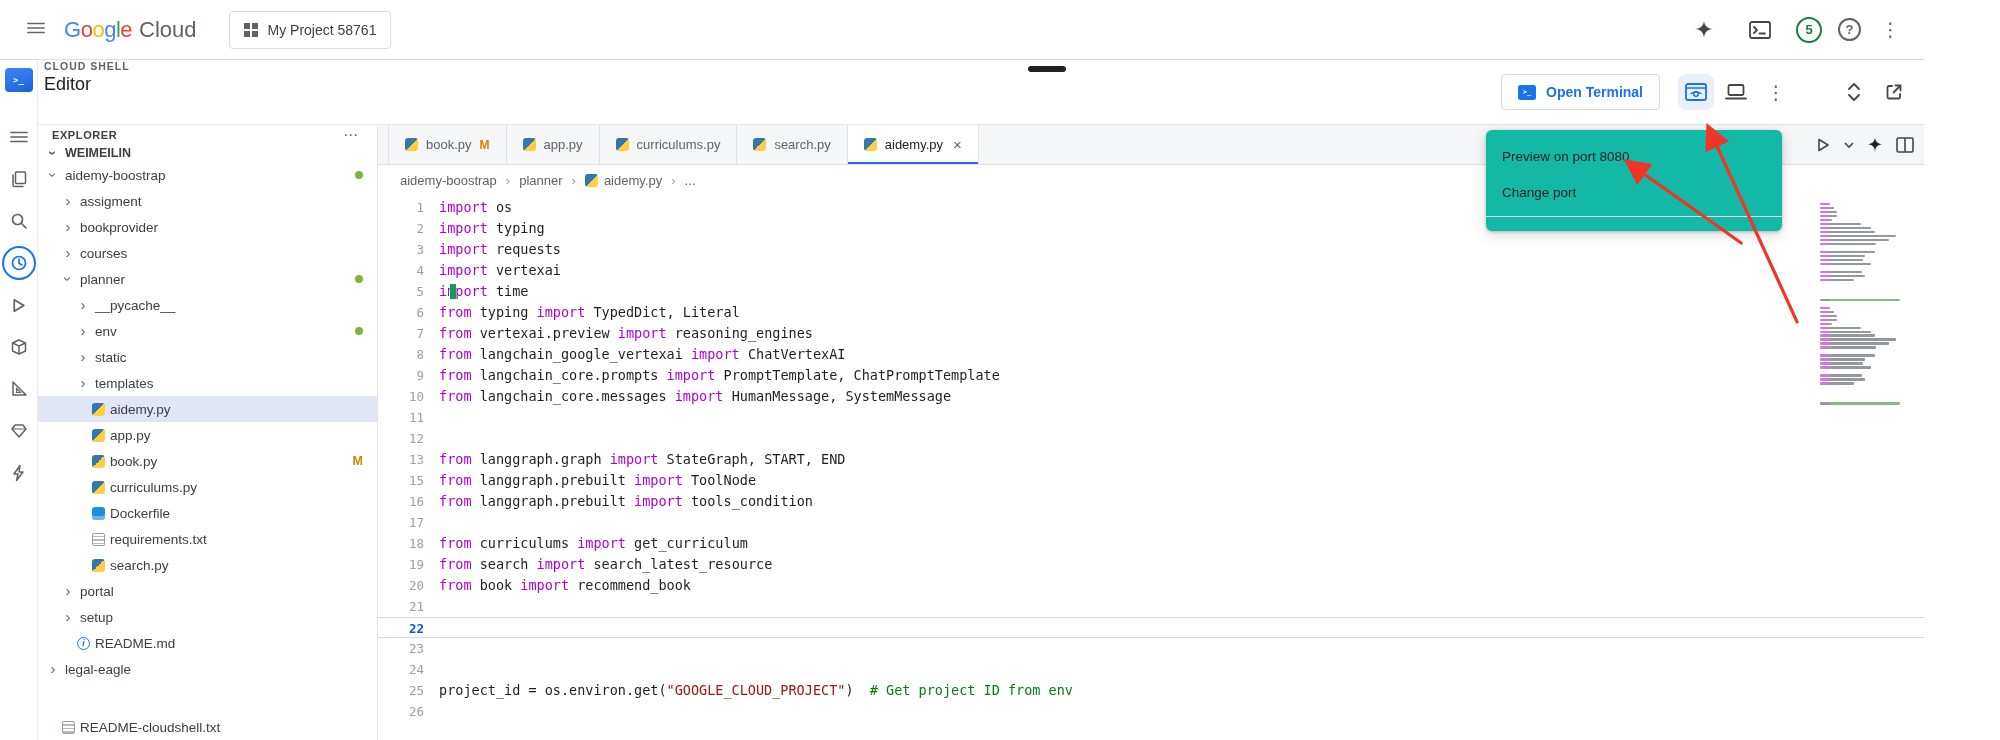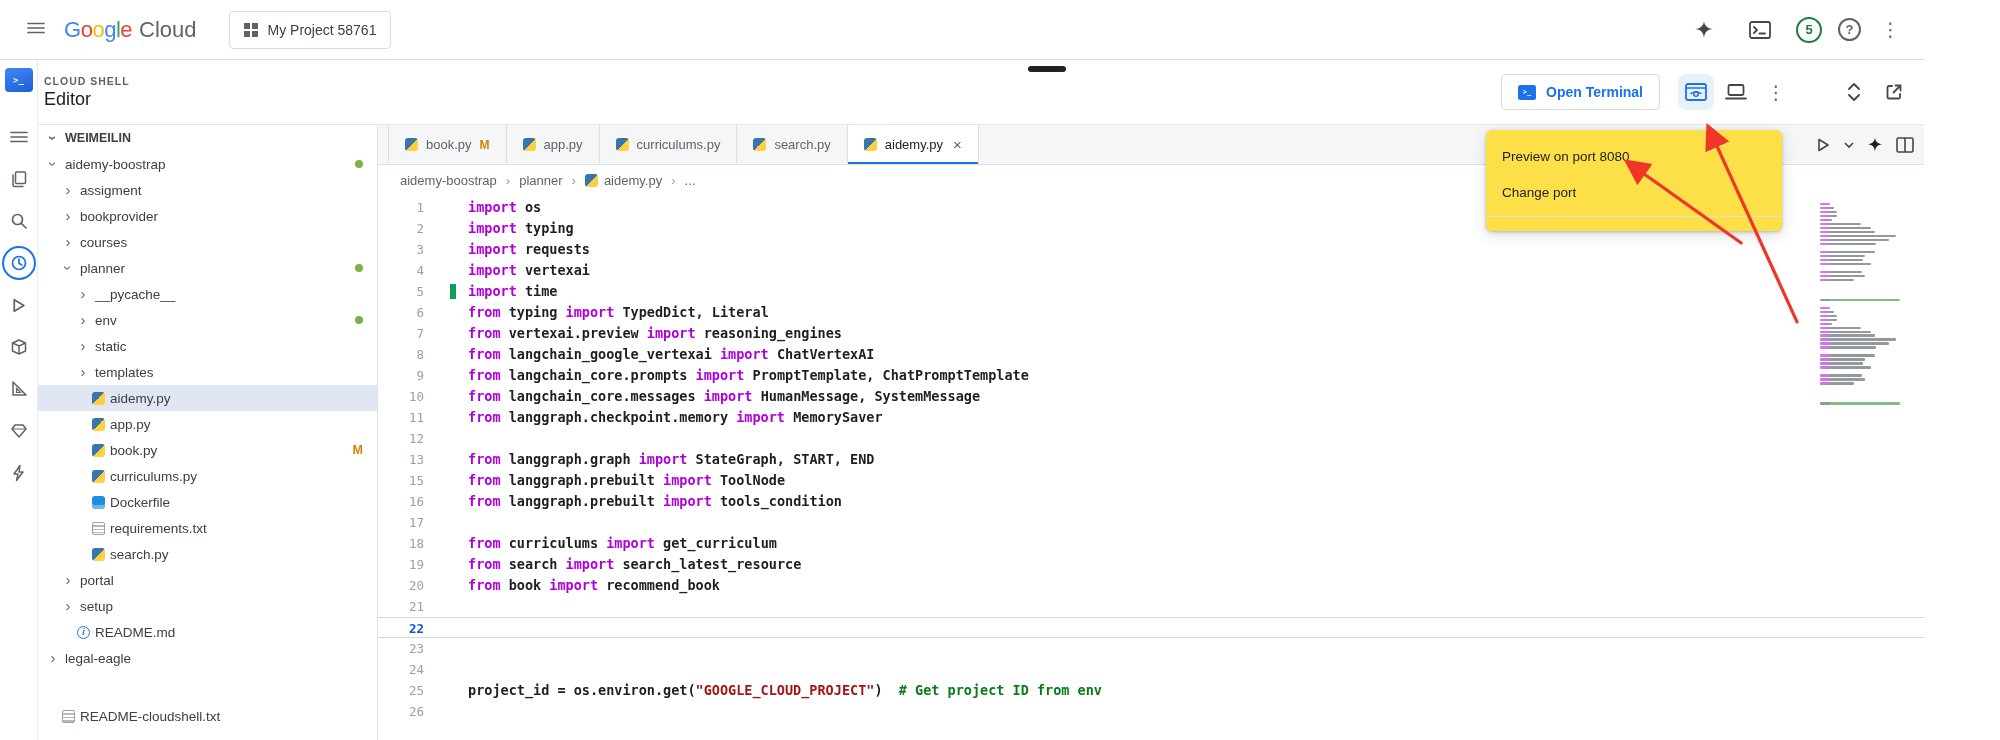--- a/index.html
+++ b/index.html
@@ -29,21 +29,21 @@
 .kebab{color:#5f6368;font-size:19px;cursor:pointer;padding:0 4px;}
 
 
 .body{display:flex;height:680px;}
 .rail{width:38px;border-right:1px solid #ececec;display:flex;flex-direction:column;align-items:center;padding-top:8px;background:#fff;}
 .shell-logo{width:28px;height:24px;border-radius:4px;background:linear-gradient(160deg,#4285f4,#1a62d8);color:#fff;font-family:"DejaVu Sans Mono",monospace;font-size:9px;font-weight:bold;display:flex;align-items:center;justify-content:center;margin-bottom:24px;flex:0 0 24px;}
 .rail-btn{width:34px;height:42px;display:flex;align-items:center;justify-content:center;cursor:pointer;position:relative;}
 .rail-btn.hl::after{content:"";position:absolute;width:30px;height:30px;border:2px solid #1a73e8;border-radius:50%;}
 
 .shell-col{flex:1;display:flex;flex-direction:column;min-width:0;}
-.shell-header{position:relative;height:64px;display:flex;align-items:center;padding-left:6px;background:#fff;}
+.shell-header{position:relative;height:64px;display:flex;padding-left:6px;background:#fff;}
 .handle{position:absolute;left:990px;top:6px;width:38px;height:6px;border-radius:3px;background:#202124;cursor:row-resize;}
 .overline{font-size:10.5px;letter-spacing:1px;color:#5f6368;font-weight:bold;}
 .sh-title{font-size:18px;color:#202124;margin-top:2px;}
 .sh-right{margin-left:auto;display:flex;align-items:center;gap:4px;padding-right:12px;}
 .open-term{display:flex;align-items:center;gap:10px;height:36px;padding:0 16px;border:1px solid #dadce0;border-radius:4px;background:#fff;color:#1a73e8;font-size:14px;font-weight:bold;cursor:pointer;margin-right:14px;font-family:inherit;white-space:nowrap;}
 .term-ic{width:18px;height:15px;border-radius:2.5px;background:#1a73e8;color:#fff;font-size:7px;font-family:"DejaVu Sans Mono",monospace;display:flex;align-items:center;justify-content:center;}
 .sq-btn{width:36px;height:36px;border-radius:8px;display:flex;align-items:center;justify-content:center;cursor:pointer;color:#444746;}
 .sq-btn.active{background:#e8f0fe;}
 .sh-spacer{width:34px;}
 
@@ -77,31 +77,31 @@
 .ed-tools{margin-left:auto;display:flex;align-items:center;gap:13px;padding-right:10px;color:#444746;}
 .ed-tools > span{display:inline-flex;cursor:pointer;}
 .breadcrumb{height:30px;display:flex;align-items:center;gap:9px;padding-left:22px;font-size:13px;color:#5f6368;background:#fff;}
 .crumb{display:flex;align-items:center;gap:6px;cursor:pointer;}
 .crumb-sep{color:#9aa0a6;}
 .code{position:relative;flex:1;overflow:hidden;font-family:"DejaVu Sans Mono","Liberation Mono",monospace;font-size:13.5px;line-height:21px;padding-top:2px;background:#fff;}
 .cline{display:flex;height:21px;position:relative;white-space:pre;}
 .cline.cur{border-top:1px solid #d8d8d8;border-bottom:1px solid #d8d8d8;}
 .cline.cur .lnum{color:#0b57d0;font-weight:bold;}
 .lnum{width:46px;flex:0 0 46px;text-align:right;color:#9aa0a6;font-size:12.5px;}
-.ltext{margin-left:44px;font-weight:bold;}
+.ltext{margin-left:15px;}
 .lmark{position:absolute;left:72px;top:3px;width:6px;height:15px;background:#0f9d58;}
 .tok-k{color:#af00db;}
 .tok-p{color:#1f1f1f;}
 .tok-s{color:#a31515;}
 .tok-c{color:#067d17;}
 .minimap{position:absolute;top:8px;right:16px;width:88px;display:flex;flex-direction:column;gap:1.6px;cursor:pointer;}
 .mml{height:2.4px;border-radius:1px;opacity:.85;}
 
 
-.menu{position:absolute;left:1486px;top:130px;width:296px;background:#fde047;border-radius:6px;box-shadow:0 1px 3px rgba(60,64,67,.3),0 4px 14px rgba(60,64,67,.18);padding:8px 0;z-index:40;}
+.menu{position:absolute;left:1486px;top:130px;width:296px;background:#14b8a6;border-radius:6px;box-shadow:0 1px 3px rgba(60,64,67,.3),0 4px 14px rgba(60,64,67,.18);padding:8px 0;z-index:40;}
 .menu-item{height:36px;display:flex;align-items:center;padding:0 16px;font-size:13.5px;color:#1f1f1f;cursor:pointer;}
 .menu-div{height:1px;background:#e0e0e0;margin:6px 0;}
 .arrows{position:absolute;inset:0;width:100%;height:100%;pointer-events:none;z-index:60;}
 </style>
 </head>
 <body>
 
 <div class="app">
 
   <header class="gc-header">
@@ -239,20 +239,24 @@
                 <path d="M10.5 2.5h5v5" fill="none" stroke="#444746" stroke-width="1.8" stroke-linecap="round"></path>
                 <path d="M15 3L8.5 9.5" stroke="#444746" stroke-width="1.8" stroke-linecap="round"></path>
               </svg>
             </span>
         </div>
       </div>
 
       <div class="workbench">
 
         <aside class="explorer">
+          <div class="exp-header">
+            <span>EXPLORER</span>
+            <span class="exp-more">⋯</span>
+          </div>
           <div class="tree-root-row">
             <span class="chev open">›</span>
             <span class="tlabel">WEIMEILIN</span>
           </div>
           <div id="tree">
               <div class="trow" style="padding-left: 8px;">
                 <span class="chev open">›</span>
                 <span class="tlabel">aidemy-boostrap</span>
                 <span class="gdot"></span>
               </div>
@@ -415,21 +419,21 @@
                 <div class="cline"><span class="lnum">1</span><span class="ltext"><span class="tok-k">import</span><span class="tok-p"> os</span></span></div>
                 <div class="cline"><span class="lnum">2</span><span class="ltext"><span class="tok-k">import</span><span class="tok-p"> typing</span></span></div>
                 <div class="cline"><span class="lnum">3</span><span class="ltext"><span class="tok-k">import</span><span class="tok-p"> requests</span></span></div>
                 <div class="cline"><span class="lnum">4</span><span class="ltext"><span class="tok-k">import</span><span class="tok-p"> vertexai</span></span></div>
                 <div class="cline"><span class="lnum">5</span><span class="lmark"></span><span class="ltext"><span class="tok-k">import</span><span class="tok-p"> time</span></span></div>
                 <div class="cline"><span class="lnum">6</span><span class="ltext"><span class="tok-k">from</span><span class="tok-p"> typing </span><span class="tok-k">import</span><span class="tok-p"> TypedDict, Literal</span></span></div>
                 <div class="cline"><span class="lnum">7</span><span class="ltext"><span class="tok-k">from</span><span class="tok-p"> vertexai.preview </span><span class="tok-k">import</span><span class="tok-p"> reasoning_engines</span></span></div>
                 <div class="cline"><span class="lnum">8</span><span class="ltext"><span class="tok-k">from</span><span class="tok-p"> langchain_google_vertexai </span><span class="tok-k">import</span><span class="tok-p"> ChatVertexAI</span></span></div>
                 <div class="cline"><span class="lnum">9</span><span class="ltext"><span class="tok-k">from</span><span class="tok-p"> langchain_core.prompts </span><span class="tok-k">import</span><span class="tok-p"> PromptTemplate, ChatPromptTemplate</span></span></div>
                 <div class="cline"><span class="lnum">10</span><span class="ltext"><span class="tok-k">from</span><span class="tok-p"> langchain_core.messages </span><span class="tok-k">import</span><span class="tok-p"> HumanMessage, SystemMessage</span></span></div>
-                <div class="cline"><span class="lnum">11</span><span class="ltext"><span class="tok-k">from</span><span class="tok-p"> langgraph.checkpoint.memory </span><span class="tok-k">import</span><span class="tok-p"> MemorySaver</span></span></div>
+                <div class="cline"><span class="lnum">11</span></div>
                 <div class="cline"><span class="lnum">12</span><span class="ltext"></span></div>
                 <div class="cline"><span class="lnum">13</span><span class="ltext"><span class="tok-k">from</span><span class="tok-p"> langgraph.graph </span><span class="tok-k">import</span><span class="tok-p"> StateGraph, START, END</span></span></div>
                 <div class="cline"><span class="lnum">15</span><span class="ltext"><span class="tok-k">from</span><span class="tok-p"> langgraph.prebuilt </span><span class="tok-k">import</span><span class="tok-p"> ToolNode</span></span></div>
                 <div class="cline"><span class="lnum">16</span><span class="ltext"><span class="tok-k">from</span><span class="tok-p"> langgraph.prebuilt </span><span class="tok-k">import</span><span class="tok-p"> tools_condition</span></span></div>
                 <div class="cline"><span class="lnum">17</span><span class="ltext"></span></div>
                 <div class="cline"><span class="lnum">18</span><span class="ltext"><span class="tok-k">from</span><span class="tok-p"> curriculums </span><span class="tok-k">import</span><span class="tok-p"> get_curriculum</span></span></div>
                 <div class="cline"><span class="lnum">19</span><span class="ltext"><span class="tok-k">from</span><span class="tok-p"> search </span><span class="tok-k">import</span><span class="tok-p"> search_latest_resource</span></span></div>
                 <div class="cline"><span class="lnum">20</span><span class="ltext"><span class="tok-k">from</span><span class="tok-p"> book </span><span class="tok-k">import</span><span class="tok-p"> recommend_book</span></span></div>
                 <div class="cline"><span class="lnum">21</span><span class="ltext"></span></div>
                 <div class="cline cur"><span class="lnum">22</span><span class="ltext"></span></div>

